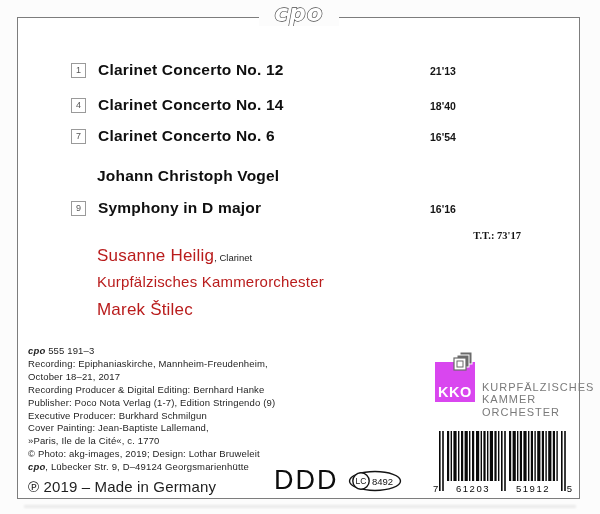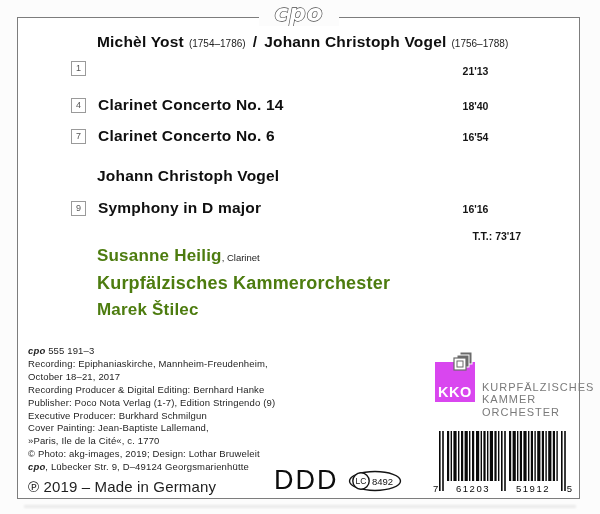--- a/index.html
+++ b/index.html
@@ -20,30 +20,30 @@
   
   .title{position:absolute;left:97px;top:33px;z-index:2;white-space:nowrap;}
   .b{font-weight:bold;font-size:15.5px;color:#0f0f0f;letter-spacing:.2px;}
   .d{font-size:10px;margin-left:5px;color:#222;}
   .sep{margin:0 7px;}
   
   .trackrow{position:absolute;left:71px;display:flex;align-items:center;gap:12px;z-index:2;}
   .tnum{width:13px;height:13px;border:1px solid #9a9a9a;font-size:9px;line-height:13px;
     text-align:center;color:#555;flex:0 0 auto;background:#fff;}
   .ttitle{font-weight:bold;font-size:15.5px;color:#0f0f0f;letter-spacing:.2px;white-space:nowrap;}
-  .tdur{position:absolute;left:430px;width:91px;text-align:center;font-weight:bold;
+  .tdur{position:absolute;left:430px;width:91px;text-align:left;font-weight:bold;
     font-size:10.5px;color:#151515;z-index:2;}
   .heading{position:absolute;left:97px;font-weight:bold;font-size:15.5px;color:#0f0f0f;
     letter-spacing:.2px;z-index:2;white-space:nowrap;}
   .tt{position:absolute;left:430px;width:91px;text-align:right;font-weight:bold;
-    font-size:10.5px;color:#151515;z-index:2;}
+    font-size:10.5px;color:#151515;z-index:2;font-family:Liberation Serif, serif;}
   
   .perf{position:absolute;left:97px;z-index:2;white-space:nowrap;}
-  .pname{font-weight:bold;font-size:17px;color:#4d7c0f;letter-spacing:.2px;}
-  .pname.mid{font-size:18px;margin-top:12px;}
+  .pname{font-weight:normal;font-size:17px;color:#b91c1c;letter-spacing:.2px;}
+  .pname.mid{font-size:15px;margin-top:12px;}
   .prole{font-size:9.5px;color:#222;}
   
   .credits{position:absolute;left:28px;top:345px;font-size:9.5px;line-height:12.9px;
     color:#1e1e1e;letter-spacing:.15px;z-index:2;white-space:nowrap;}
   .cpoi{font-weight:bold;font-style:italic;}
   .pline{position:absolute;left:28px;top:478px;font-size:15px;color:#1e1e1e;
     letter-spacing:.15px;z-index:2;white-space:nowrap;}
   
   .kko-sq{position:absolute;left:435px;top:362px;width:40px;height:40px;background:#d946ef;z-index:2;}
   .kko-abbr{position:absolute;left:3px;bottom:2px;color:#fff;font-weight:bold;
@@ -66,26 +66,24 @@
   <div class="page-shadow"></div>
   <div class="main-box"></div>
 
   <div class="logo-wrap">
     <svg width="80" height="26" viewBox="0 0 80 26">
       <rect x="0" y="0" width="80" height="26" fill="#fcfcfc"></rect>
       <text x="40" y="20.5" text-anchor="middle" font-family="DejaVu Sans, Liberation Sans, sans-serif" font-size="23" font-weight="bold" font-style="italic" fill="#ffffff" stroke="#4a4a4a" stroke-width="1.3" paint-order="stroke" letter-spacing="1">cpo</text>
     </svg>
   </div>
 
-  <div class="title">
-    <span class="b">Michèl Yost</span><span class="d">(1754–1786)</span><span class="b sep">/</span><span class="b">Johann Christoph Vogel</span><span class="d">(1756–1788)</span>
-  </div>
 
   <div class="trackrow" style="top:61px">
     <span class="tnum">1</span>
+    <span class="ttitle">Clarinet Concerto No. 12</span>
   </div>
   <span class="tdur" style="top:65px">21'13</span>
 
   <div class="trackrow" style="top:96px">
     <span class="tnum">4</span>
     <span class="ttitle">Clarinet Concerto No. 14</span>
   </div>
   <span class="tdur" style="top:100px">18'40</span>
 
   <div class="trackrow" style="top:127px">

